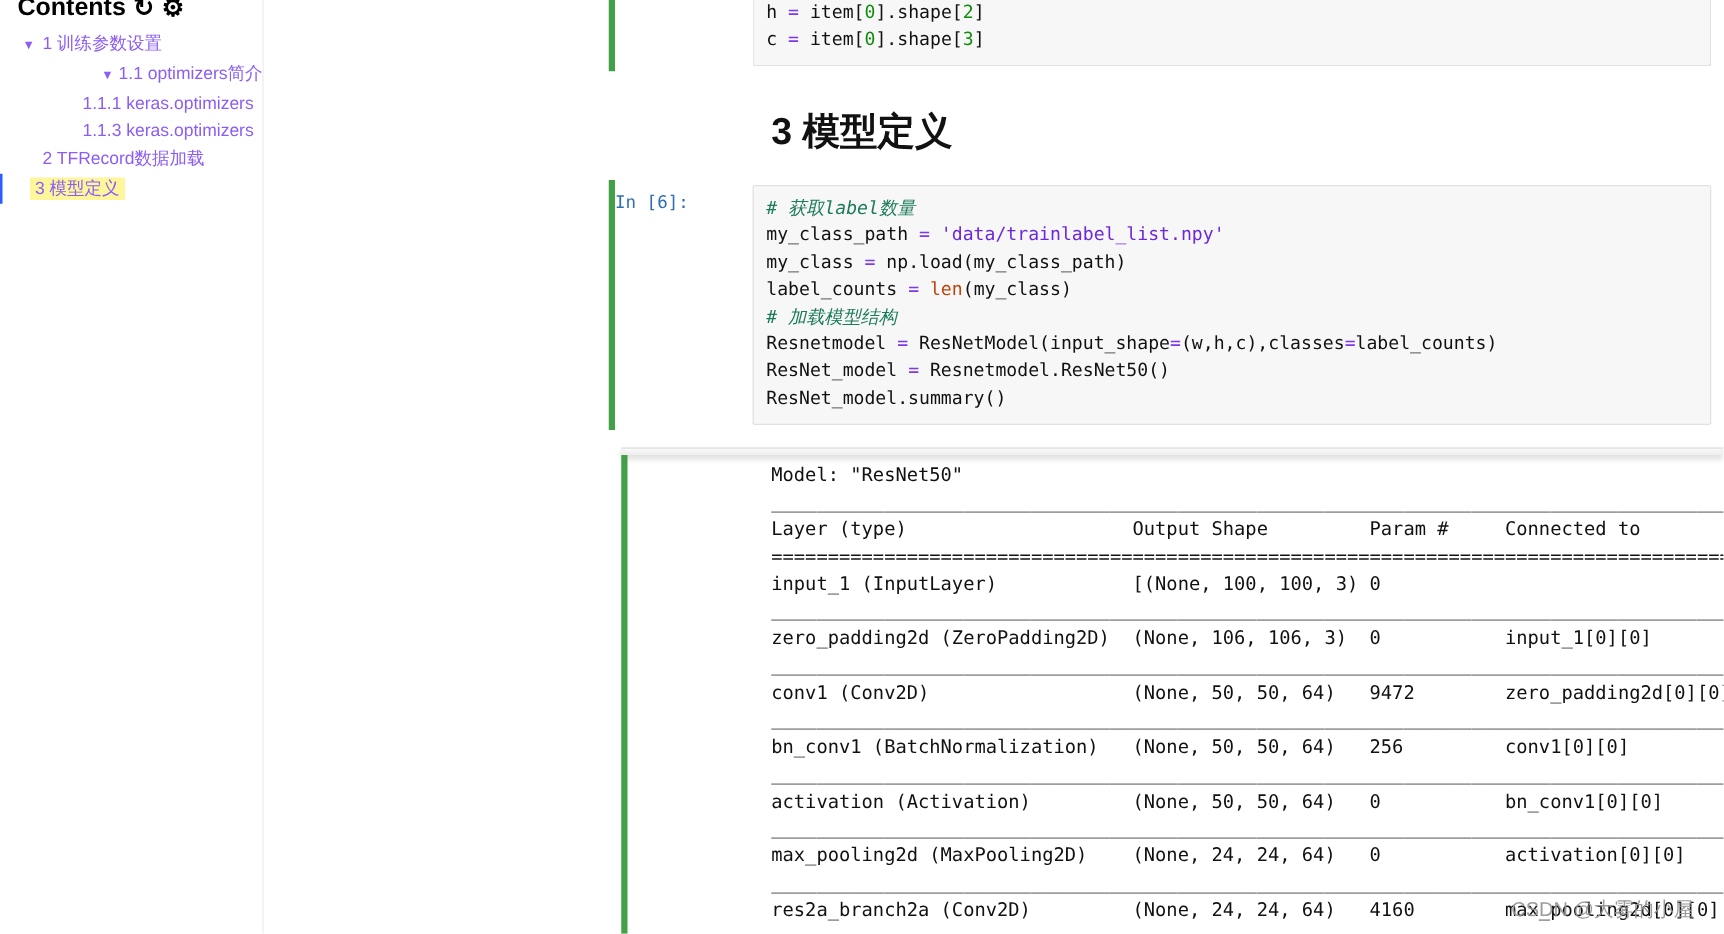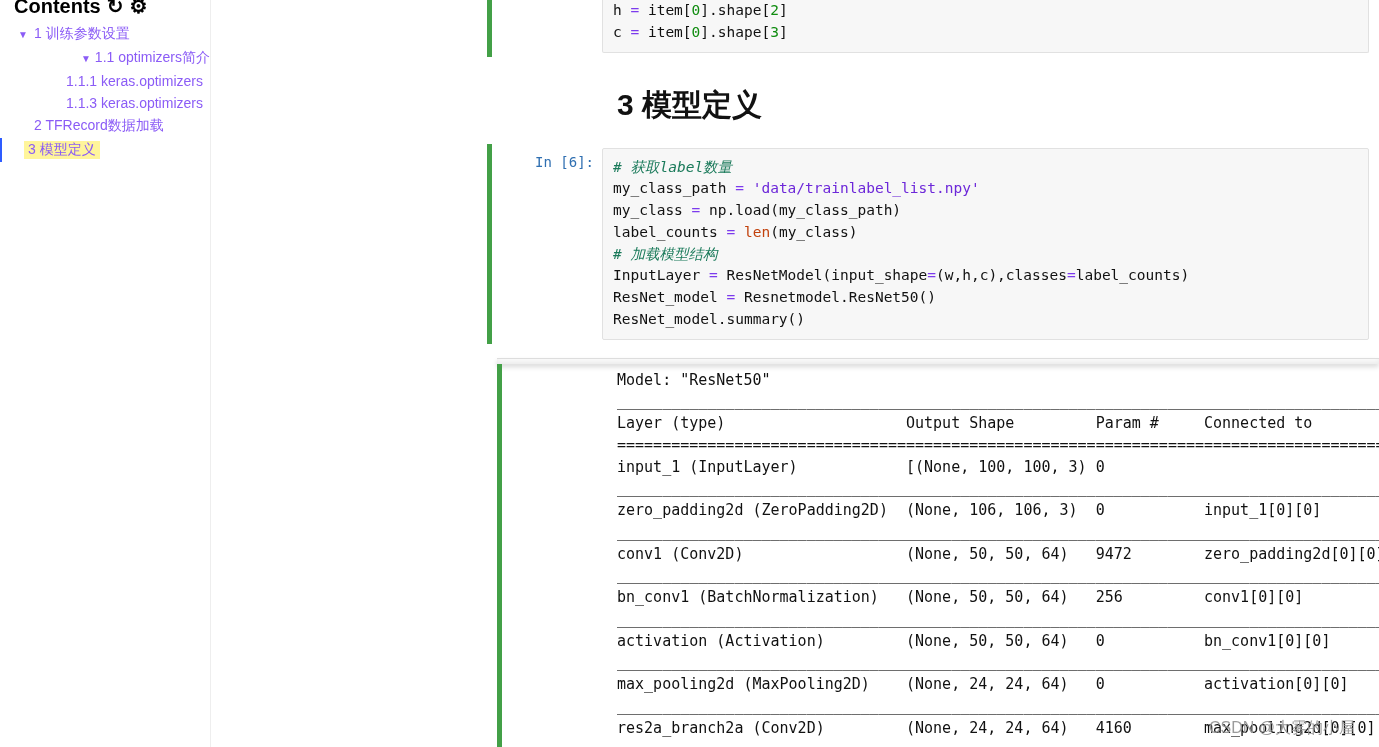--- a/index.html
+++ b/index.html
@@ -66,21 +66,21 @@
       display: flex;
       padding: 4px 10px 4px 0;
       margin-left: 280px;
     }
     .input-cell-outer {
       border-left: 5px solid #43a047;
       margin-left: 276px;
     }
     .prompt {
       width: 110px;
-      text-align: right;
+      text-align: left;
       font-family: "DejaVu Sans Mono", Consolas, monospace;
       font-size: 14px;
       color: #2f6fb1;
       padding: 6px 8px 0 0;
       flex-shrink: 0;
     }
     .code-block {
       flex: 1;
       background: #f7f7f7;
       border: 1px solid #e1e1e1;
@@ -162,21 +162,21 @@
 
   <h2 class="section-h2">3  模型定义</h2>
 
   <div class="cell input-cell-outer">
     <div class="prompt">In  [6]:</div>
     <div class="code-block"><span class="c-comment"># 获取label数量</span>
 <span>my_class_path </span><span class="c-op">=</span><span> </span><span class="c-string">'data/trainlabel_list.npy'</span>
 <span>my_class </span><span class="c-op">=</span><span> np.load(my_class_path)</span>
 <span>label_counts </span><span class="c-op">=</span><span> </span><span class="c-builtin">len</span><span>(my_class)</span>
 <span class="c-comment"># 加载模型结构</span>
-<span>InputLayer </span><span class="c-op">=</span><span> ResNetModel(input_shape</span><span class="c-op">=</span><span>(w,h,c),classes</span><span class="c-op">=</span><span>label_counts)</span>
+<span>Resnetmodel </span><span class="c-op">=</span><span> ResNetModel(input_shape</span><span class="c-op">=</span><span>(w,h,c),classes</span><span class="c-op">=</span><span>label_counts)</span>
 <span>ResNet_model </span><span class="c-op">=</span><span> Resnetmodel.ResNet50()</span>
 <span>ResNet_model.summary()</span></div>
   </div>
 
   <div class="output-shadow"></div>
 
   <div class="output"><span>Model: "ResNet50"</span>
 <span>________________________________________________________________________________________________</span>
 <span>Layer (type)                    Output Shape         Param #     Connected to</span>
 <span>================================================================================================</span>

